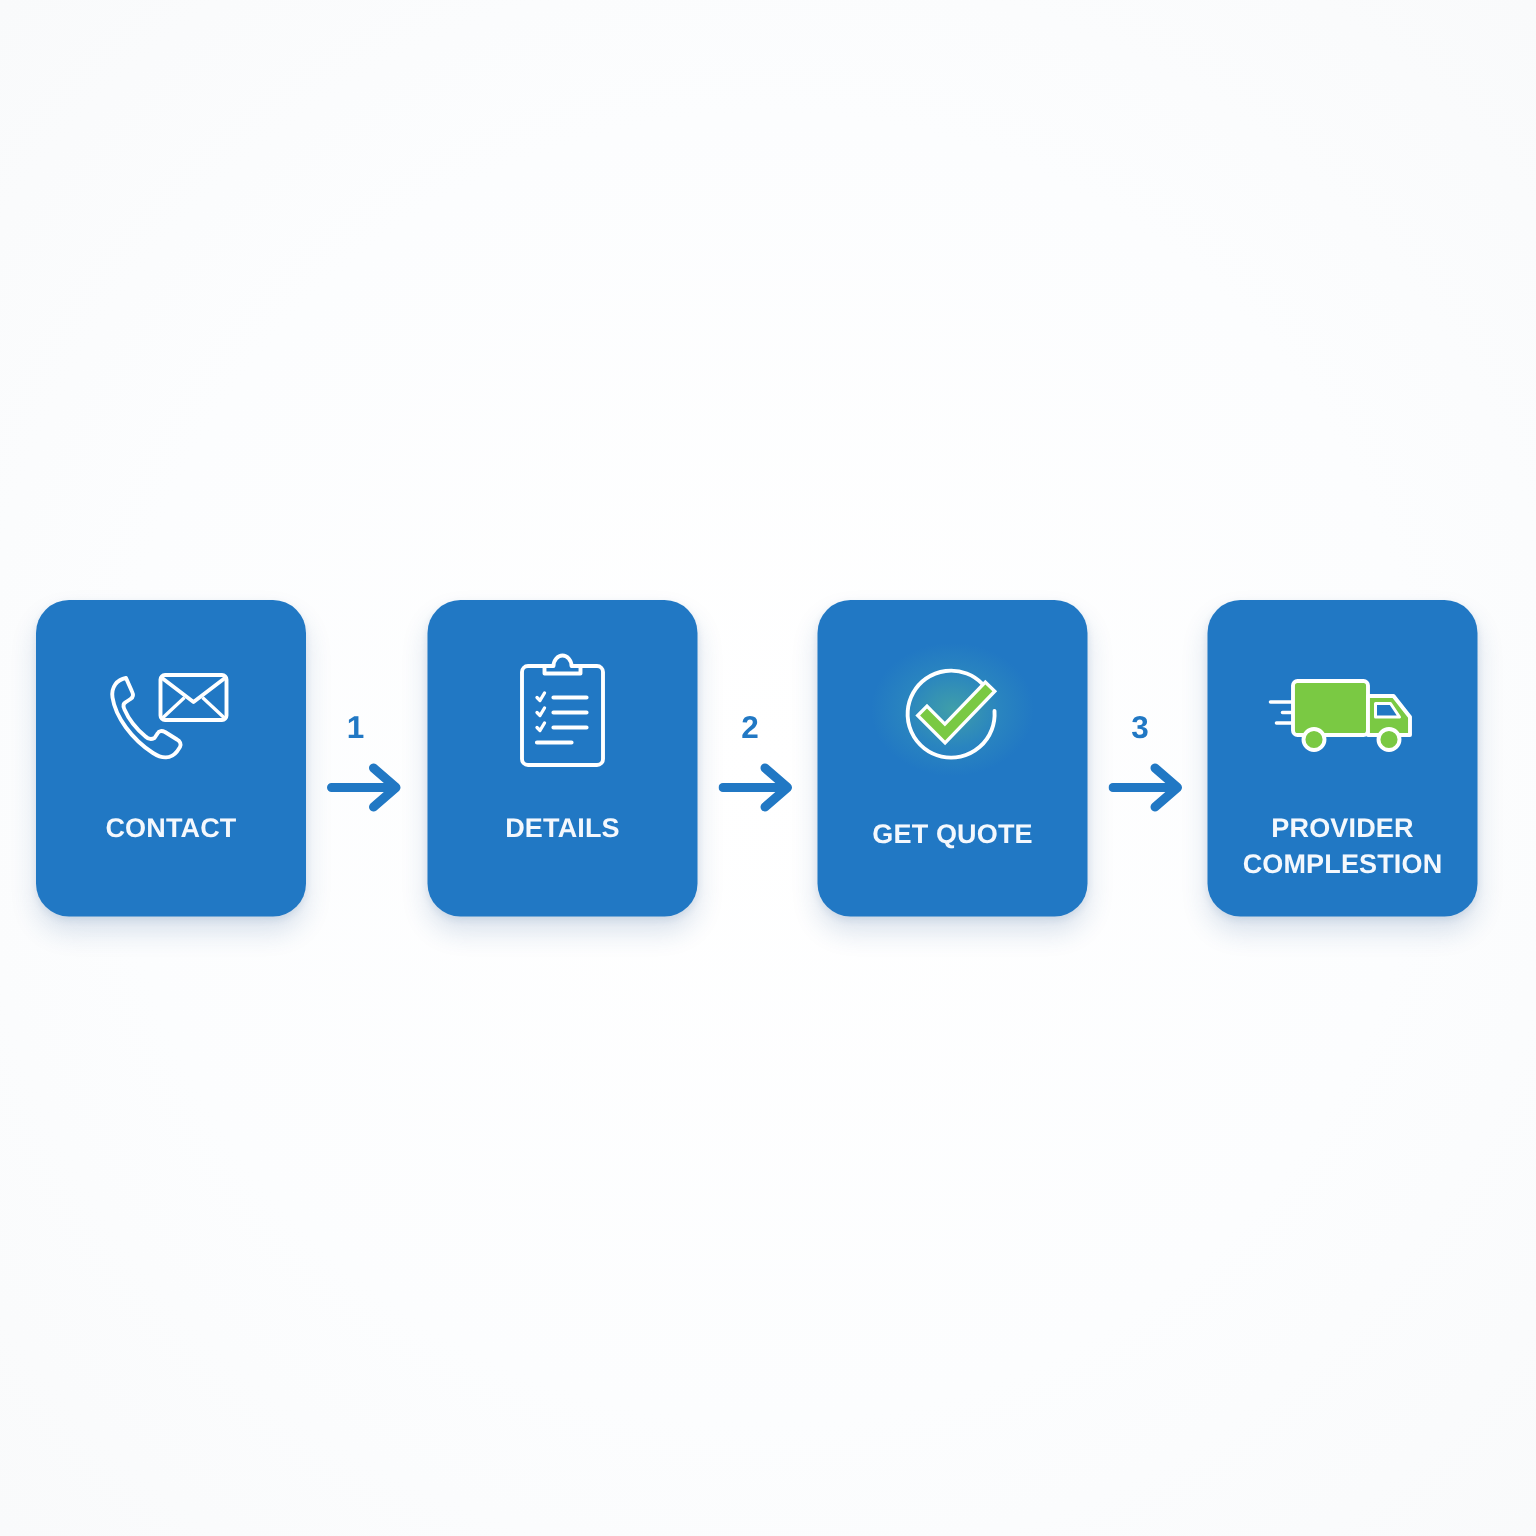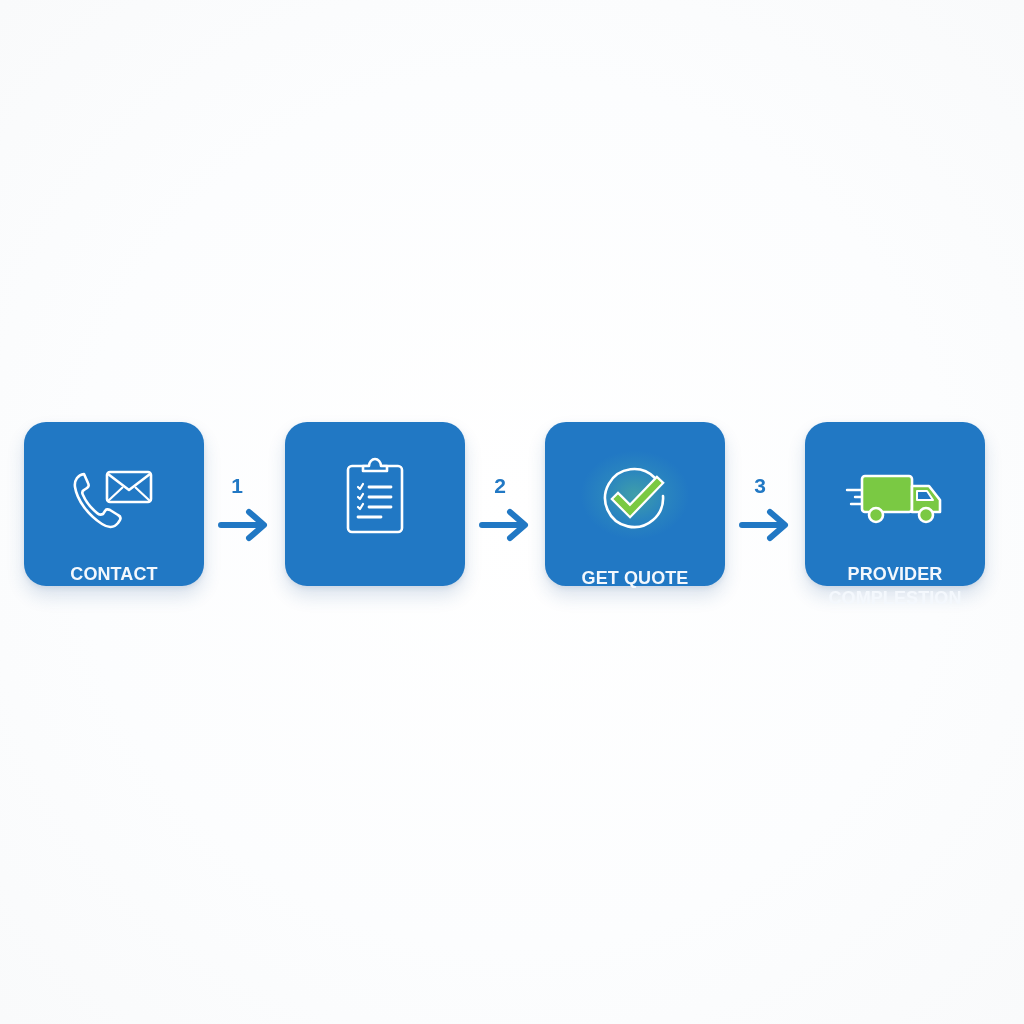--- a/index.html
+++ b/index.html
@@ -12,23 +12,23 @@
       font-family: "Liberation Sans", "DejaVu Sans", sans-serif;
     }
     .canvas {
       position: relative;
       width: 1024px;
       height: 1024px;
       background: radial-gradient(ellipse at center, #ffffff 0%, #fcfdfe 60%, #f9fafb 100%);
     }
     .card {
       position: absolute;
-      top: 422px;
+      top: 400px;
       width: 180px;
-      height: 164px;
+      height: 211px;
       border-radius: 22px;
       background: #2178c4;
       box-shadow: 0 10px 18px rgba(33, 80, 140, 0.16), 0 2px 5px rgba(33, 80, 140, 0.10);
       color: #ffffff;
     }
     .card .icon {
       position: absolute;
       left: 50%;
       transform: translateX(-50%);
     }
@@ -96,29 +96,30 @@
   <div class="card" style="left:285px;">
     <svg class="icon" style="top:34px;" width="64" height="80" viewBox="0 0 64 80">
       <rect x="5" y="10" width="54" height="66" rx="4" fill="none" stroke="#ffffff" stroke-width="2.6"></rect>
       <path d="M20 10 L20 15 L44 15 L44 10 L38 10 C38 6 35 3 32 3 C29 3 26 6 26 10 Z" fill="#2178c4" stroke="#ffffff" stroke-width="2.6" stroke-linejoin="round"></path>
       <path d="M15 31 L17 33 L20 28" fill="none" stroke="#ffffff" stroke-width="2.2" stroke-linecap="round" stroke-linejoin="round"></path>
       <path d="M15 41 L17 43 L20 38" fill="none" stroke="#ffffff" stroke-width="2.2" stroke-linecap="round" stroke-linejoin="round"></path>
       <path d="M15 51 L17 53 L20 48" fill="none" stroke="#ffffff" stroke-width="2.2" stroke-linecap="round" stroke-linejoin="round"></path>
       <path d="M26 31 L48 31 M26 41 L48 41 M26 51 L48 51 M15 61 L38 61" fill="none" stroke="#ffffff" stroke-width="2.8" stroke-linecap="round"></path>
     </svg>
     <div class="label two-line">
+      <div>DETAILS</div>
     </div>
   </div>
 
   <div class="step-number" style="left:480px;">2</div>
   <svg class="arrow" style="left:479px;" viewBox="0 0 52 34">
     <path d="M3 17 L45 17 M31 4 L46 17 L31 30" fill="none" stroke="#2178c4" stroke-width="6" stroke-linecap="round" stroke-linejoin="round"></path>
   </svg>
 
-  <div class="card" style="left:545px;border-radius:21px;">
+  <div class="card" style="left:545px;">
     <div class="glow"></div>
     <svg class="icon" style="top:40px;" width="72" height="72" viewBox="0 0 72 72">
       <path d="M56 16 A29 29 0 1 0 64 34" fill="none" stroke="#ffffff" stroke-width="2.6" stroke-linecap="round"></path>
       <path d="M19 37 L31 49 L58 21" fill="none" stroke="#ffffff" stroke-width="11" stroke-linecap="square" stroke-linejoin="miter"></path>
       <path d="M19 37 L31 49 L58 21" fill="none" stroke="#7ac943" stroke-width="6.5" stroke-linecap="square" stroke-linejoin="miter"></path>
     </svg>
     <div class="label one-line">
       <div>GET QUOTE</div>
     </div>
   </div>

